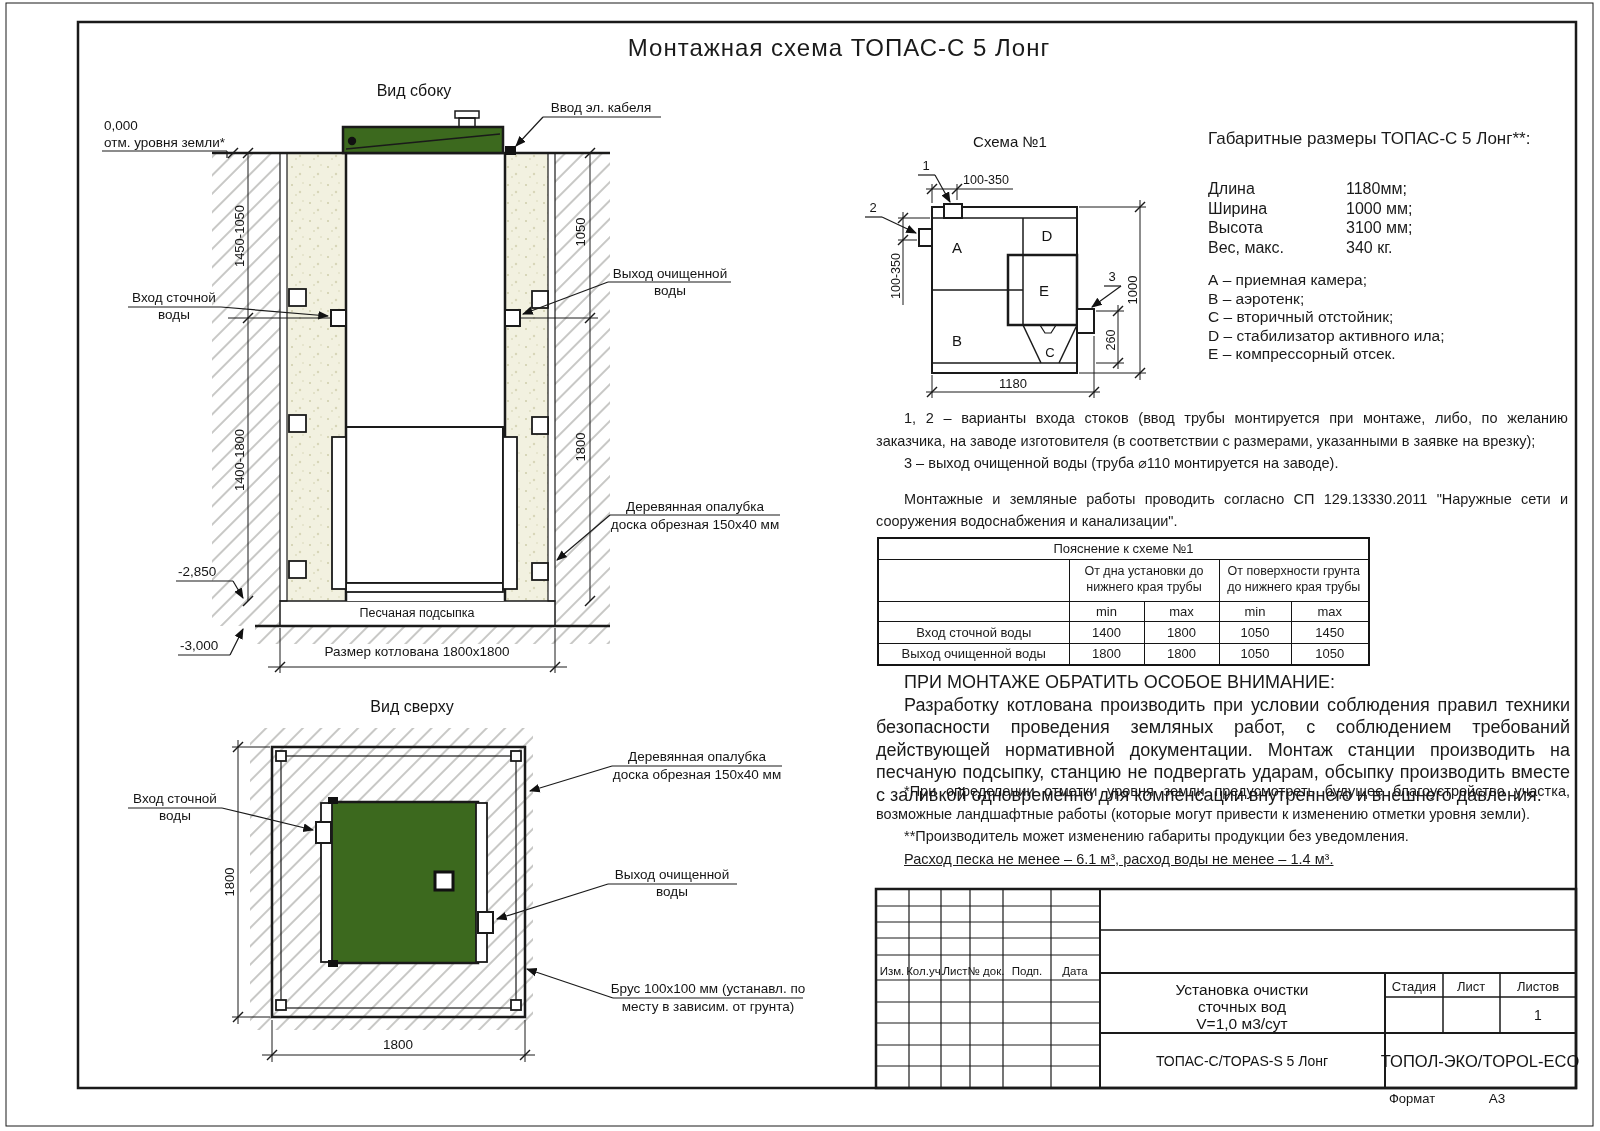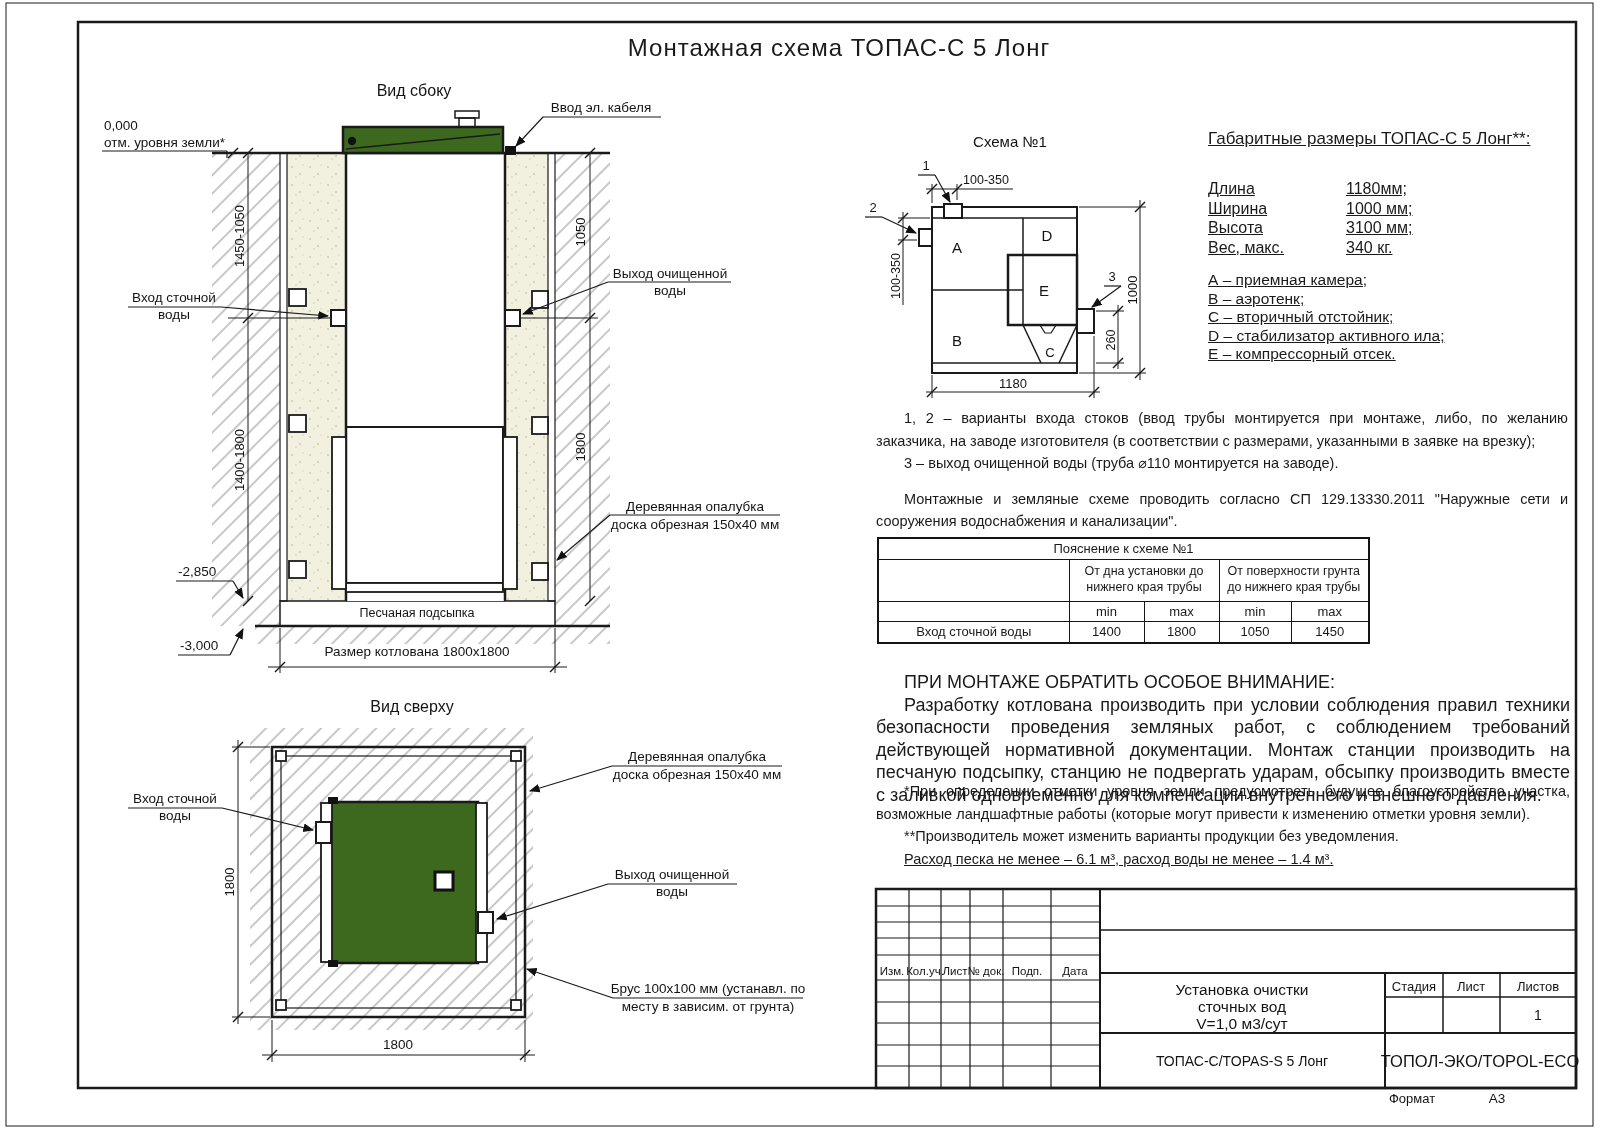--- a/index.html
+++ b/index.html
@@ -17,21 +17,21 @@
   .wf2{fill:#fff;stroke:#1a1a1a;stroke-width:2}
   .tick{stroke:#1a1a1a;stroke-width:1.4}
   .ldr{stroke:#1a1a1a;stroke-width:1.2;fill:none;marker-end:url(#arr)}
   .ul{stroke:#1a1a1a;stroke-width:1.2}
   text.lbl{font-size:13.5px}
   text.sm{font-size:12.5px}
   text.ttl{font-size:16px}
   text.dim{font-size:13px}
   text.mid{text-anchor:middle}
   .page-title{font-size:24px;letter-spacing:1px;padding-left:12px;}
-  .specs{width:370px;text-decoration:underline;}
+  .specs{width:370px;}
   .specs .hd{font-size:17px;}
   .spec-rows{margin-top:30px;}
   .spec-row{display:flex;font-size:16px;line-height:19.5px;}
   .spec-row .nm{width:138px;flex:none;}
   .legend{margin-top:14px;font-size:15.5px;line-height:18.5px;}
   .notes{width:692px;font-size:14.5px;line-height:22.5px;}
   .notes p{margin:0;text-indent:28px;text-align:justify;}
   .notes p.last{margin-top:13px;}
   .exp-table{border-collapse:collapse;font-size:13px;text-align:center;}
   .exp-table td{border:1.5px solid #141414;padding:0 2px;vertical-align:middle;}
@@ -384,21 +384,21 @@
     <div>В – аэротенк;</div>
     <div>С – вторичный отстойник;</div>
     <div>D – стабилизатор активного ила;</div>
     <div>E – компрессорный отсек.</div>
   </div>
 </div>
 
 <div class="abs notes" style="left:876px;top:407px;">
   <p>1, 2 – варианты входа  стоков (ввод трубы монтируется при монтаже, либо, по желанию заказчика, на заводе изготовителя (в соответствии с размерами, указанными в заявке на врезку);</p>
   <p>3 – выход очищенной воды (труба ⌀110 монтируется на заводе).</p>
-  <p class="last">Монтажные и земляные схеме проводить согласно СП 129.13330.2011 "Наружные сети и сооружения водоснабжения и канализации".</p>
+  <p class="last">Монтажные и земляные работы проводить согласно СП 129.13330.2011 "Наружные сети и сооружения водоснабжения и канализации".</p>
 </div>
 
 <div class="abs" style="left:877px;top:537px;">
   <table class="exp-table">
     <colgroup>
           <col style="width:191px">
           <col style="width:75px">
           <col style="width:75px">
           <col style="width:72px">
           <col style="width:78px">
@@ -419,29 +419,36 @@
       <td>min</td>
       <td>max</td>
     </tr>
     <tr class="dr">
       <td>Вход сточной воды</td>
       <td>1400</td>
       <td>1800</td>
       <td>1050</td>
       <td>1450</td>
     </tr>
+    <tr class="dr">
+      <td>Выход очищенной воды</td>
+      <td>1800</td>
+      <td>1800</td>
+      <td>1050</td>
+      <td>1050</td>
+    </tr>
   </tbody>
       </table>
 </div>
 
 <div class="abs attention" style="left:876px;top:671px;">
   <p>ПРИ МОНТАЖЕ ОБРАТИТЬ ОСОБОЕ ВНИМАНИЕ:</p>
   <p class="bd">Разработку котлована производить при условии соблюдения правил техники безопасности проведения земляных работ, с соблюдением требований действующей нормативной документации. Монтаж станции производить на песчаную подсыпку, станцию не подвергать ударам, обсыпку производить вместе с заливкой одновременно для компенсации внутреннего и внешнего давления.</p>
 </div>
 
 <div class="abs footnotes" style="left:876px;top:780px;">
   <p>*При определении отметки уровня земли предусмотреть будущее благоустройство участка, возможные ландшафтные работы (которые могут привести к изменению отметки уровня земли).</p>
-  <p>**Производитель может изменить варианты продукции без уведомления.</p>
+  <p>**Производитель может изменению габариты продукции без уведомления.</p>
 </div>
 
 <div class="abs consumption" style="left:904px;top:851px;">Расход песка не менее – 6.1 м³, расход воды не менее – 1.4 м³.</div>
 
 </div>
 
 </body></html>

